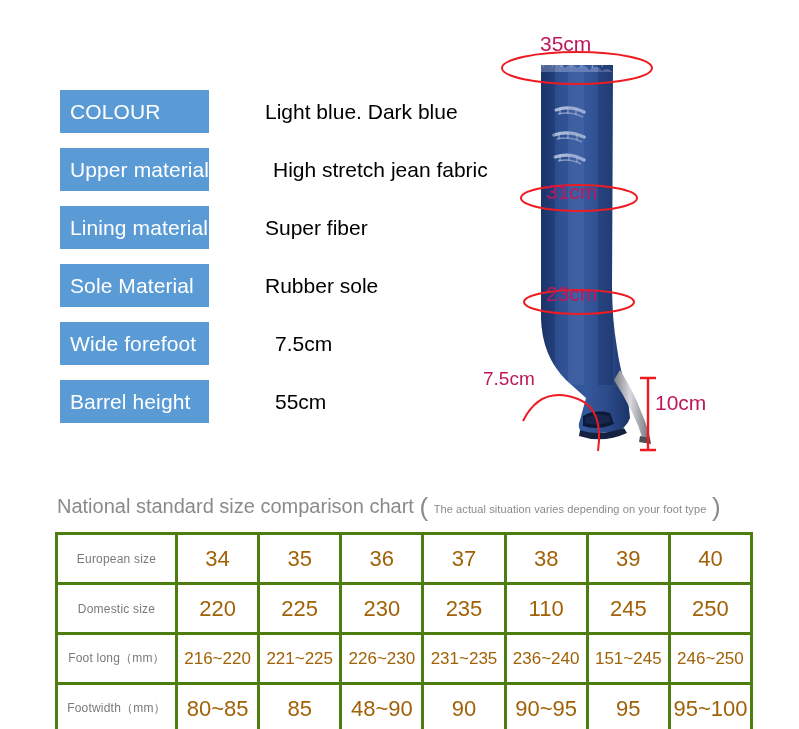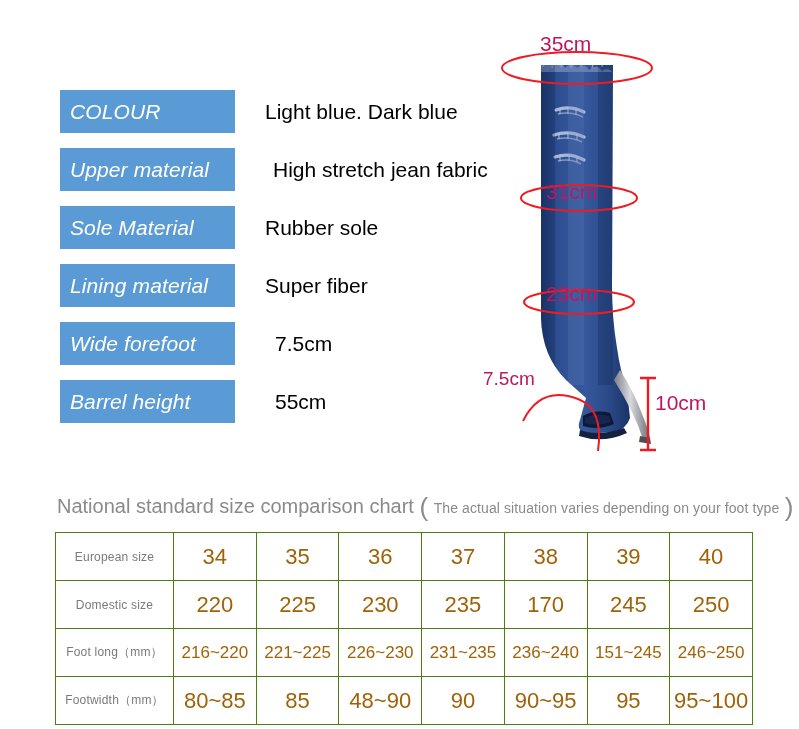--- a/index.html
+++ b/index.html
@@ -7,25 +7,25 @@
     width:799px;height:729px;position:relative;overflow:hidden;
     background:#ffffff;
     font-family:"Liberation Sans",sans-serif;
     -webkit-font-smoothing:antialiased;
   }
 
   
   #spec-list{position:absolute;left:60px;top:90px;width:470px;}
   .spec-row{position:relative;height:43px;margin-bottom:15px;}
   .spec-label{
-    position:absolute;left:0;top:0;width:175px;height:43px;
+    position:absolute;left:0;top:0;width:149px;height:43px;
     background:#5b9bd5;color:#ffffff;
     font-size:21px;line-height:43px;
     padding-left:10px;box-sizing:border-box;
-    white-space:nowrap;letter-spacing:.1px;font-style:italic;
+    white-space:nowrap;letter-spacing:.1px;
   }
   .spec-value{
     position:absolute;top:0;height:43px;line-height:43px;
     color:#000000;font-size:21px;white-space:nowrap;
   }
   .spec-value.indent0{left:205px;}
   .spec-value.indent1{left:213px;}
   .spec-value.indent2{left:215px;}
 
   
@@ -45,29 +45,29 @@
 
   
   #chart-title{
     position:absolute;left:57px;top:492px;
     font-size:20px;color:#8a8a8a;white-space:nowrap;
     font-family:"Liberation Sans",sans-serif;font-weight:300;
   }
   #chart-note-open,#chart-note-close{
     font-size:26px;color:#8a8a8a;vertical-align:-3px;
   }
-  #chart-note{font-size:14px;color:#8a8a8a;letter-spacing:.1px;margin-top:24px;}
+  #chart-note{font-size:11px;color:#8a8a8a;letter-spacing:.1px;margin-top:24px;}
 
   #size-table{
     position:absolute;left:55px;top:532px;
     width:698px;border-collapse:collapse;
     table-layout:fixed;
   }
   #size-table td{
-    border:1px solid #4d7c0f;
+    border:3px solid #4d7c0f;
     height:45px;text-align:center;vertical-align:middle;
     color:#4a4a4a;
   }
   #size-table td.rowhead{
     width:115px;font-size:12px;color:#7a7a7a;
     letter-spacing:.2px;
   }
   #size-table td.val{font-size:22px;color:#a16207;}
   #size-table td.val.small{font-size:17px;}
 </style>
@@ -80,27 +80,27 @@
     <div class="spec-label">COLOUR</div>
     <div class="spec-value indent0">Light blue. Dark blue</div>
   </div>
 
   <div class="spec-row">
     <div class="spec-label">Upper material</div>
     <div class="spec-value indent1">High stretch jean fabric</div>
   </div>
 
   <div class="spec-row">
+    <div class="spec-label">Lining material</div>
+    <div class="spec-value indent0">Super fiber</div>
+  </div>
+
+  <div class="spec-row">
     <div class="spec-label">Sole Material</div>
     <div class="spec-value indent0">Rubber sole</div>
-  </div>
-
-  <div class="spec-row">
-    <div class="spec-label">Lining material</div>
-    <div class="spec-value indent0">Super fiber</div>
   </div>
 
   <div class="spec-row">
     <div class="spec-label">Wide forefoot</div>
     <div class="spec-value indent2">7.5cm</div>
   </div>
 
   <div class="spec-row">
     <div class="spec-label">Barrel height</div>
     <div class="spec-value indent2">55cm</div>
@@ -199,21 +199,21 @@
       <td class="val">38</td>
       <td class="val">39</td>
       <td class="val">40</td>
     </tr>
     <tr>
       <td class="rowhead">Domestic size</td>
       <td class="val">220</td>
       <td class="val">225</td>
       <td class="val">230</td>
       <td class="val">235</td>
-      <td class="val">170</td>
+      <td class="val">110</td>
       <td class="val">245</td>
       <td class="val">250</td>
     </tr>
     <tr>
       <td class="rowhead">Foot long（mm）</td>
       <td class="val small">216~220</td>
       <td class="val small">221~225</td>
       <td class="val small">226~230</td>
       <td class="val small">231~235</td>
       <td class="val small">236~240</td>

